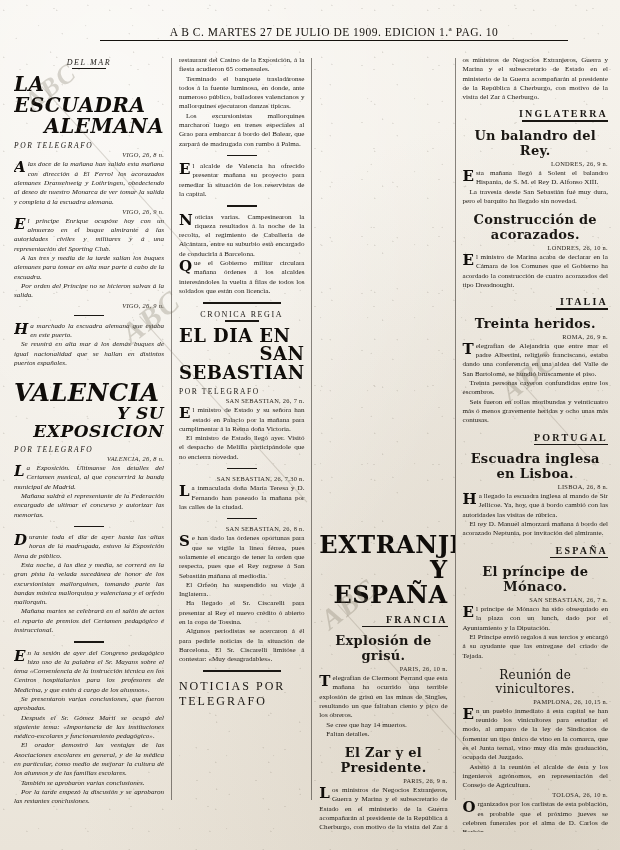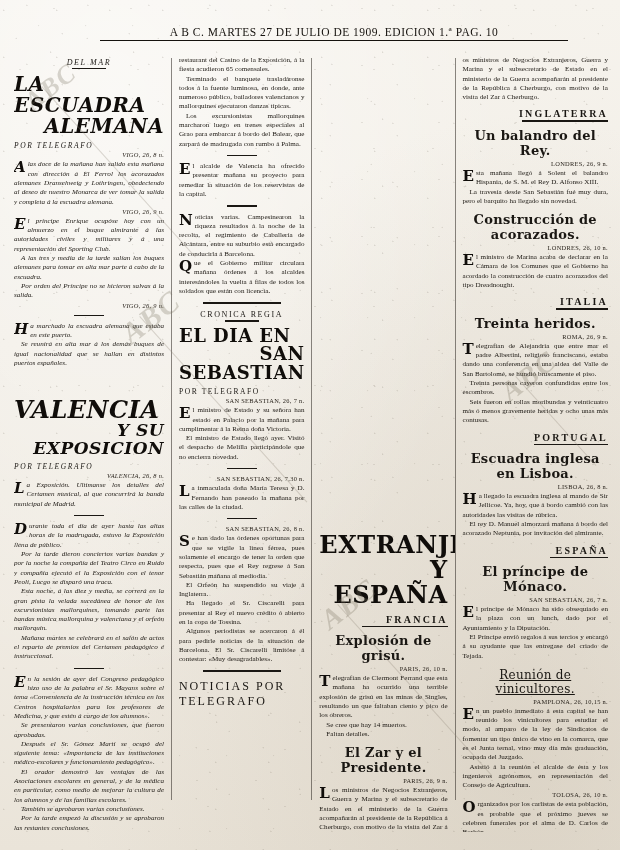--- a/index.html
+++ b/index.html
@@ -112,21 +112,21 @@
   .head-big{font-size:24px;}
   .head-mid{font-size:17px;}
   .head-sm{
     font-family:"DejaVu Serif", serif;
     font-size:13px;font-weight:bold;
     text-align:center;margin:6px 0 2px;letter-spacing:.3px;
   }
   .head-sm2{
     font-family:"DejaVu Serif", serif;
     font-size:12px;font-weight:normal;
-    text-align:center;margin:7px 0 2px;letter-spacing:.3px;text-decoration:underline;
+    text-align:center;margin:7px 0 2px;letter-spacing:.3px;
   }
   .byline{
     text-align:left;font-size:7.5px;letter-spacing:1.6px;
     text-transform:uppercase;margin:4px 0 1px;
   }
   .dateline{
     text-align:right;font-size:6.4px;letter-spacing:.3px;
     margin:1px 0 2px;color:#2a241d;
   }
 
@@ -197,29 +197,29 @@
     <p class="body drop"><span class="dropcap">A</span><span>las doce de la mañana han salido esta mañana con dirección á El Ferrol los acorazados alemanes Dransehweig y Lothringen, obedeciendo al deseo de nuestro Monarca de ver tomar la salida y completa á la escuadra alemana.</span></p>
     <div class="dateline">VIGO, 26, 9 n.</div>
     <p class="body drop"><span class="dropcap">E</span><span>l príncipe Enrique ocupóse hoy con un almuerzo en el buque almirante á las autoridades civiles y militares y á una representación del Sporting Club.</span></p>
     <p class="body">A las tres y media de la tarde salían los buques alemanes para tomar en alta mar parte á cabo de la escuadra.</p>
     <p class="body">Por orden del Príncipe no se hicieron salvas á la salida.</p>
     <div class="dateline">VIGO, 26, 9 n.</div>
     <div class="sep"></div>
     <p class="body drop"><span class="dropcap">H</span><span>a marchado la escuadra alemana que estaba en este puerto.</span></p>
     <p class="body">Se reunirá en alta mar á los demás buques de igual nacionalidad que se hallan en distintos puertos españoles.</p>
 
-    <h1 class="head head-a head-big" style="margin-top:29px">VALENCIA</h1>
+    <h1 class="head head-a head-big" style="margin-top:12px">VALENCIA</h1>
     <h1 class="head head-b head-mid">Y SU EXPOSICION</h1>
     <div class="byline">POR TELEGRAFO</div>
     <div class="dateline">VALENCIA, 26, 8 n.</div>
 
     <p class="body drop"><span class="dropcap">L</span><span>a Exposición. Ultimanse los detalles del Certamen musical, al que concurrirá la banda municipal de Madrid.</span></p>
+    <p class="body">Mañana saldrá el representante de la Federación encargado de ultimar el concurso y autorizar las memorias.</p>
     <div class="sep"></div>
     <p class="body drop"><span class="dropcap">D</span><span>urante toda el día de ayer hasta las altas horas de la madrugada, estuvo la Exposición llena de público.</span></p>
-    <p class="body">Por la tarde dieron conciertos varias bandas y por la noche la compañía del Teatro Circo en Ruido y compañía ejecutó el la Exposición con el tenor Peoli, Lucgo se disparó una traca.</p>
     <p class="body">Esta noche, á las diez y media, se correrá en la gran pista la velada sucedánea de honor de los excursionistas mallorquines, tomando parte las bandas música mallorquina y valenciana y el orfeón mallorquín.</p>
     <p class="body">Mañana martes se celebrará en el salón de actos el reparto de premios del Certamen pedagógico é instruccional.</p>
     <div class="sep"></div>
     <p class="body drop"><span class="dropcap">E</span><span>n la sesión de ayer del Congreso pedagógico hizo uso de la palabra el Sr. Mayans sobre el tema «Conveniencia de la instrucción técnica en los Centros hospitalarios para los profesores de Medicina, y que estén á cargo de los alumnos».</span></p>
     <p class="body">Se presentaron varias conclusiones, que fueron aprobadas.</p>
     <p class="body">Después el Sr. Gómez Martí se ocupó del siguiente tema: «Importancia de las instituciones médico-escolares y funcionamiento pedagógico».</p>
     <p class="body">El orador demostró las ventajas de las Asociaciones escolares en general, y de la médica en particular, como medio de mejorar la cultura de los alumnos y de las familias escolares.</p>
     <p class="body">También se aprobaron varias conclusiones.</p>
     <p class="body">Por la tarde empezó la discusión y se aprobaron las restantes conclusiones.</p>
 

